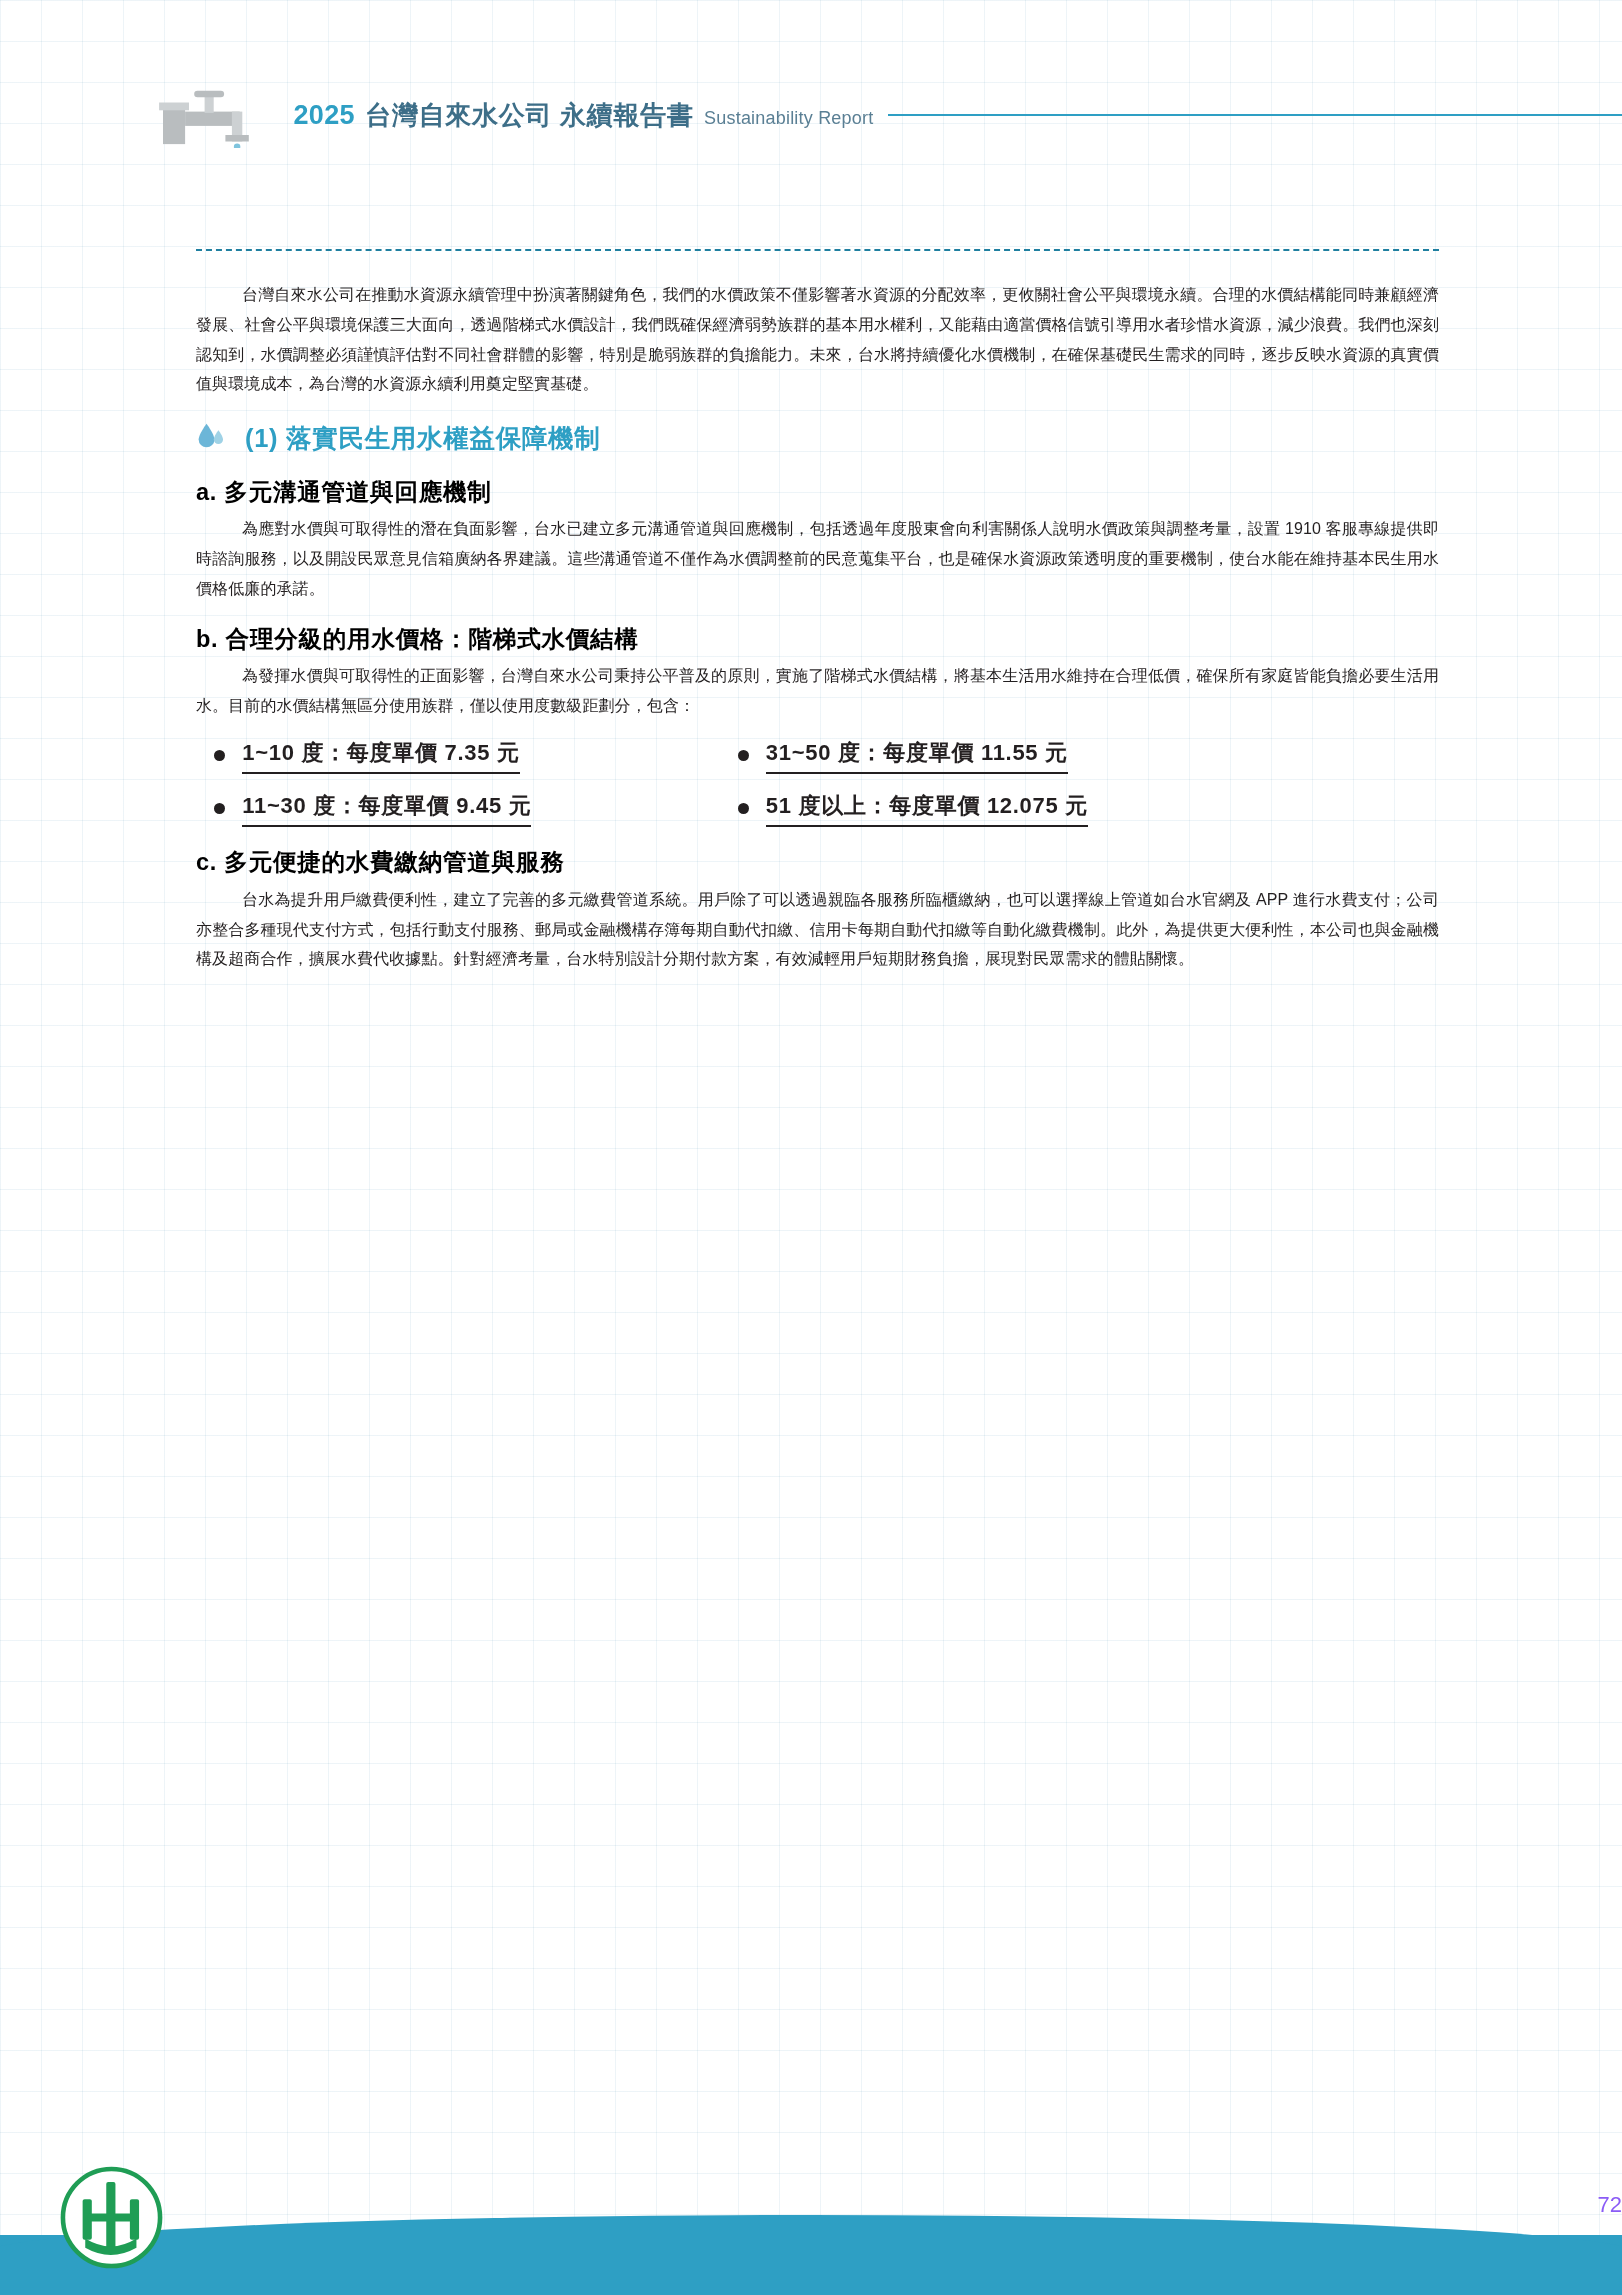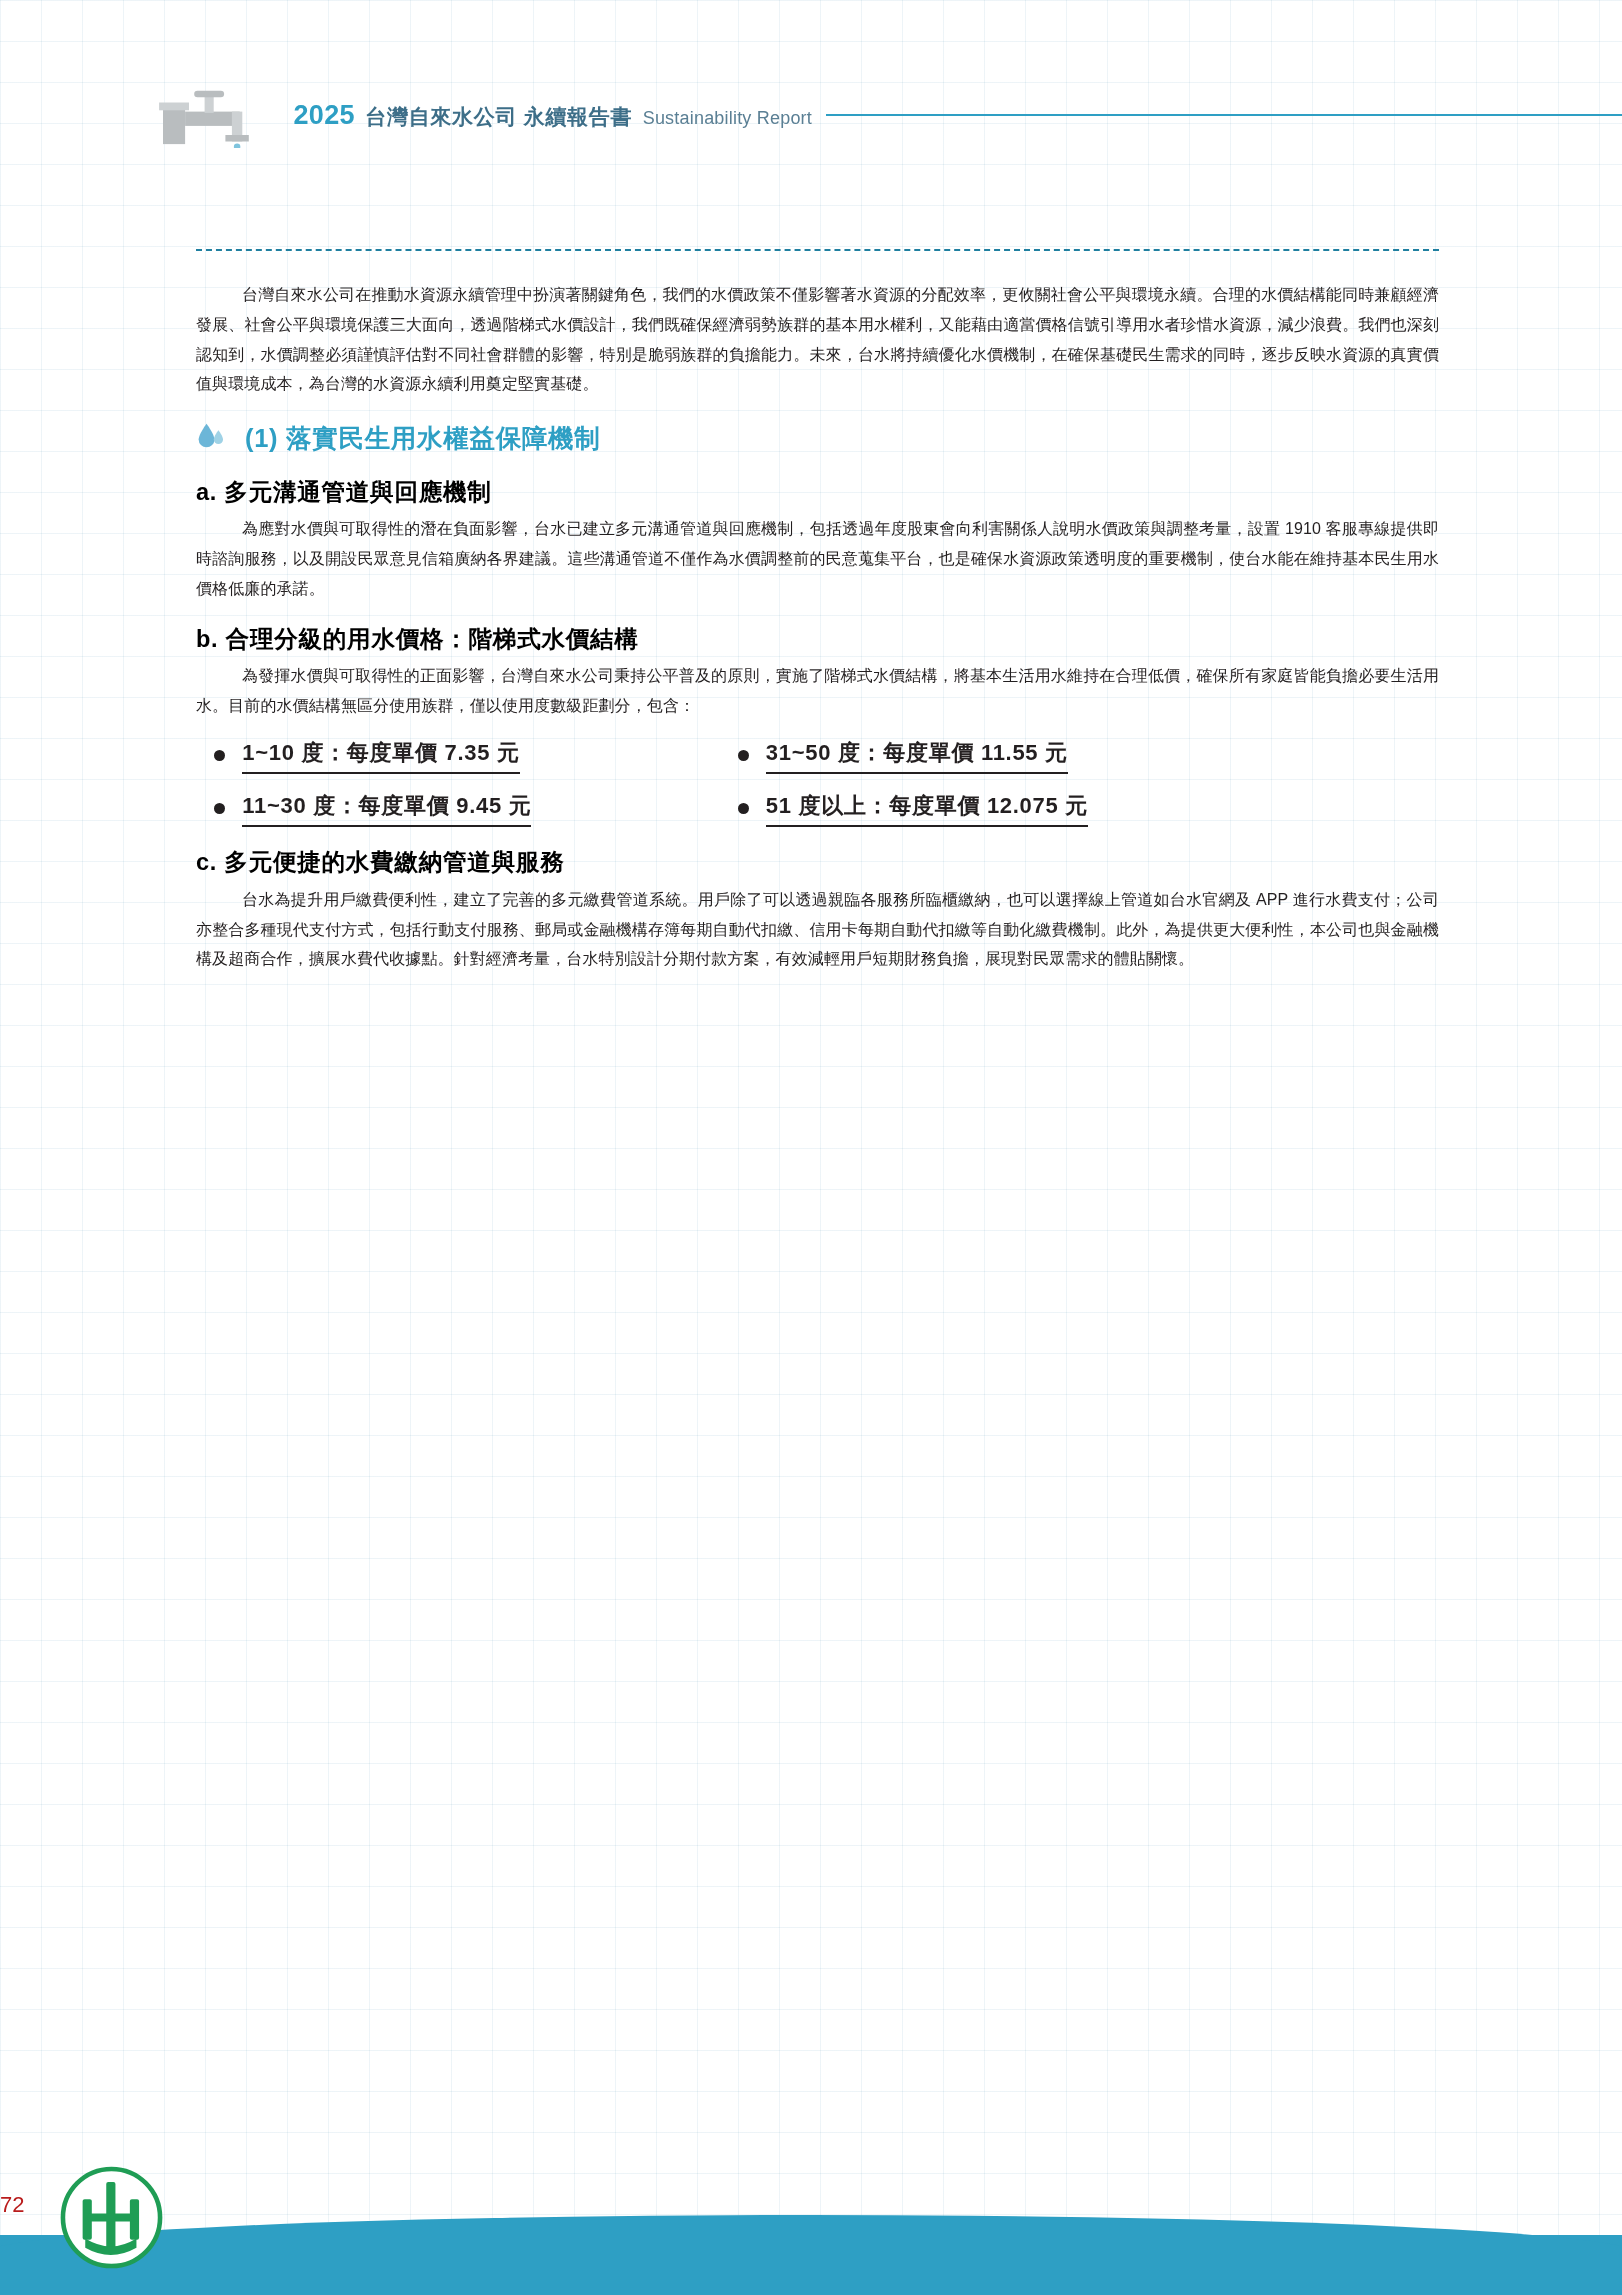--- a/index.html
+++ b/index.html
@@ -52,21 +52,21 @@
     margin-left: 6.5px;
     white-space: nowrap;
   }
   .hdr-year {
     font-size: 27px;
     font-weight: bold;
     color: #2e9fc4;
     letter-spacing: 0.3px;
   }
   .hdr-cn {
-    font-size: 21px;
+    font-size: 26px;
     font-weight: bold;
     color: #3d6e88;
     letter-spacing: 0.7px;
   }
   .hdr-en {
     font-size: 18px;
     color: #5a7f94;
     letter-spacing: 0.2px;
   }
   .hdr-rule {
@@ -160,23 +160,23 @@
     border-bottom: 2px solid #231f20;
     padding-bottom: 3.9px;
     letter-spacing: 0.7px;
   }
 
   
   .page-number {
     position: absolute;
     left: 0; right: 0;
     bottom: 77px;
-    text-align: left;
+    text-align: right;
     font-size: 22px;
-    color: #b91c1c;
+    color: #8b5cf6;
   }
   .wave {
     position: absolute;
     left: 0; right: 0; bottom: 0;
     height: 60px;
     background: #2e9fc4;
   }
   .wave::before {
     content: "";
     position: absolute;

